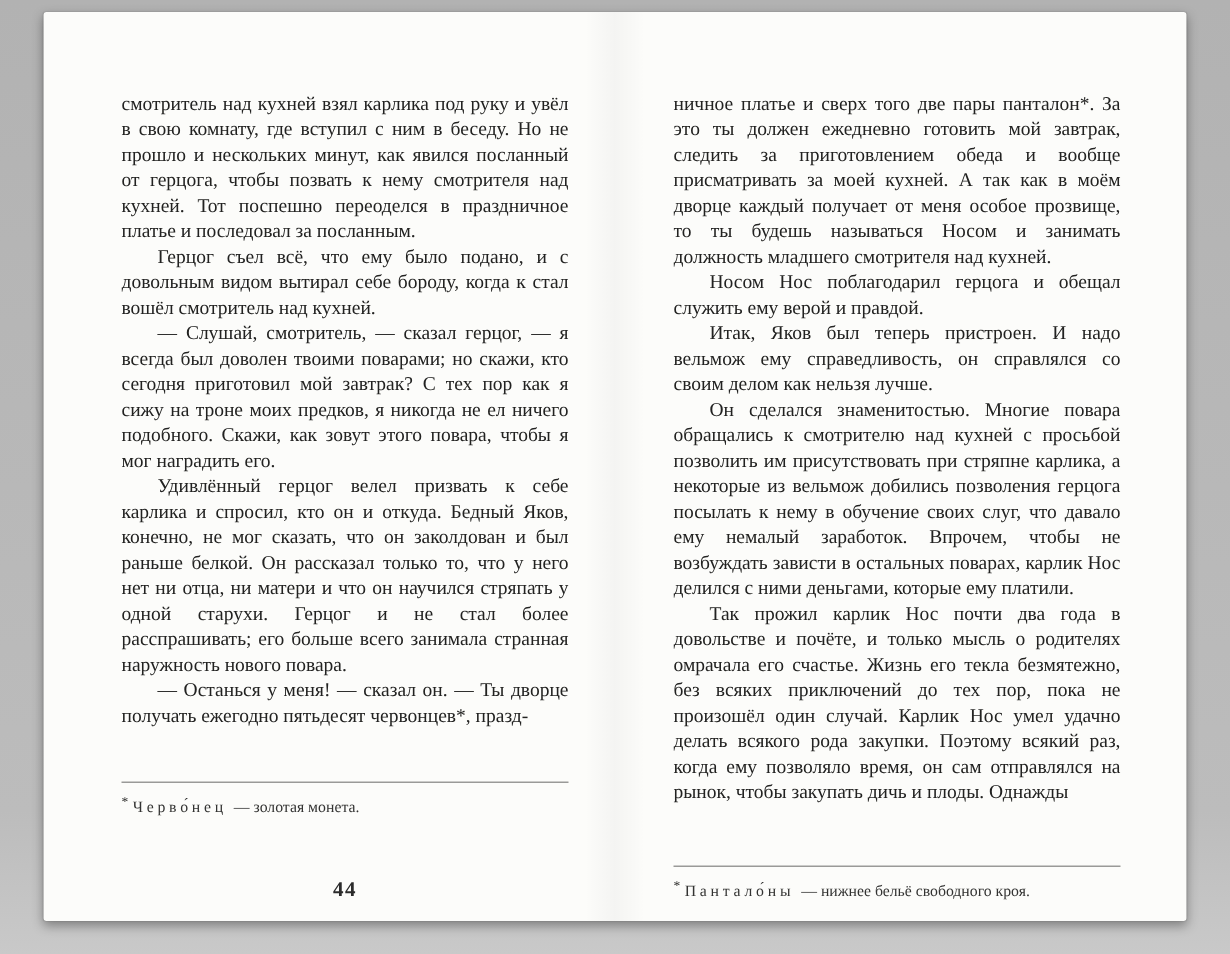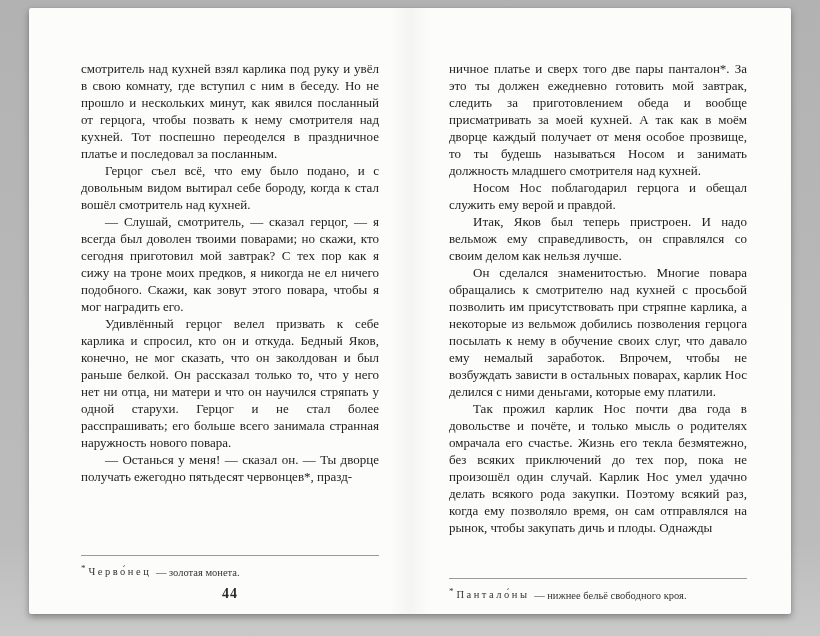--- a/index.html
+++ b/index.html
@@ -33,21 +33,21 @@
     margin-left: -20px;
     background: linear-gradient(to right, rgba(0,0,0,0) 0%, rgba(0,0,0,0.03) 50%, rgba(0,0,0,0) 100%);
     pointer-events: none;
   }
   .page {
     box-sizing: border-box;
     width: 381px;
     display: flex;
     flex-direction: column;
   }
-  .page.left  { padding: 52px 31px 12px 52px; }
+  .page.left  { padding: 52px 31px 12px 52px; gap: 16px; }
   .page.right { padding: 52px 44px 12px 39px; justify-content: space-between; }
   .page-body {
     flex: 1 1 auto;
     overflow: hidden;
     color: #222221;
     font-size: 13px;
     line-height: 17px;
     text-align: justify;
     hyphens: auto;
   }
@@ -80,21 +80,21 @@
     vertical-align: super;
     margin-right: 3px;
   }
   .fn-term {
     letter-spacing: 2.5px;
     margin-right: 2px;
   }
   .page-number {
     flex: 0 0 auto;
     text-align: center;
-    margin-top: 7px;
+    margin-top: 24px;
     font-size: 14px;
     font-weight: 600;
     letter-spacing: 1px;
     color: #2b2b2b;
   }
 </style>
 </head>
 <body>
 
 <div class="book-spread">

